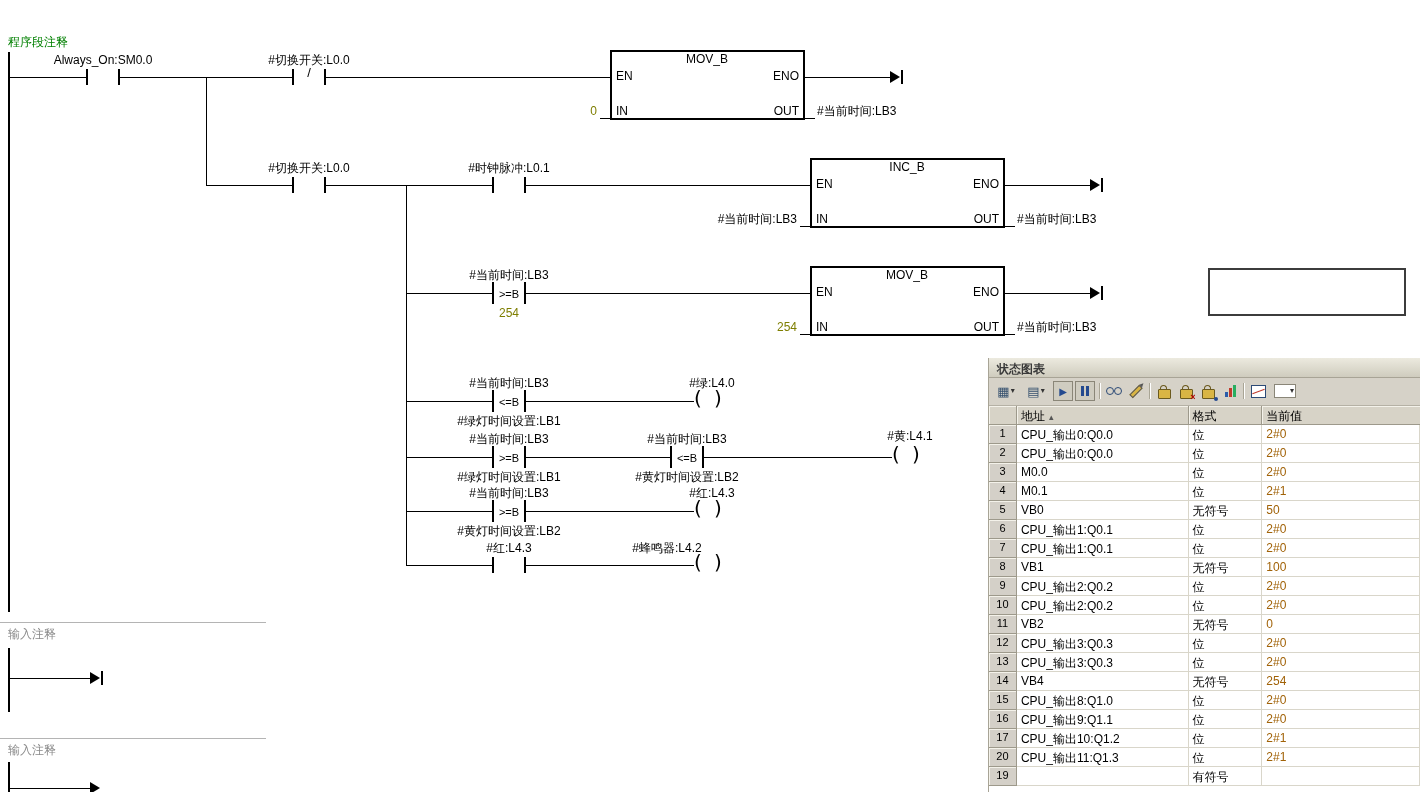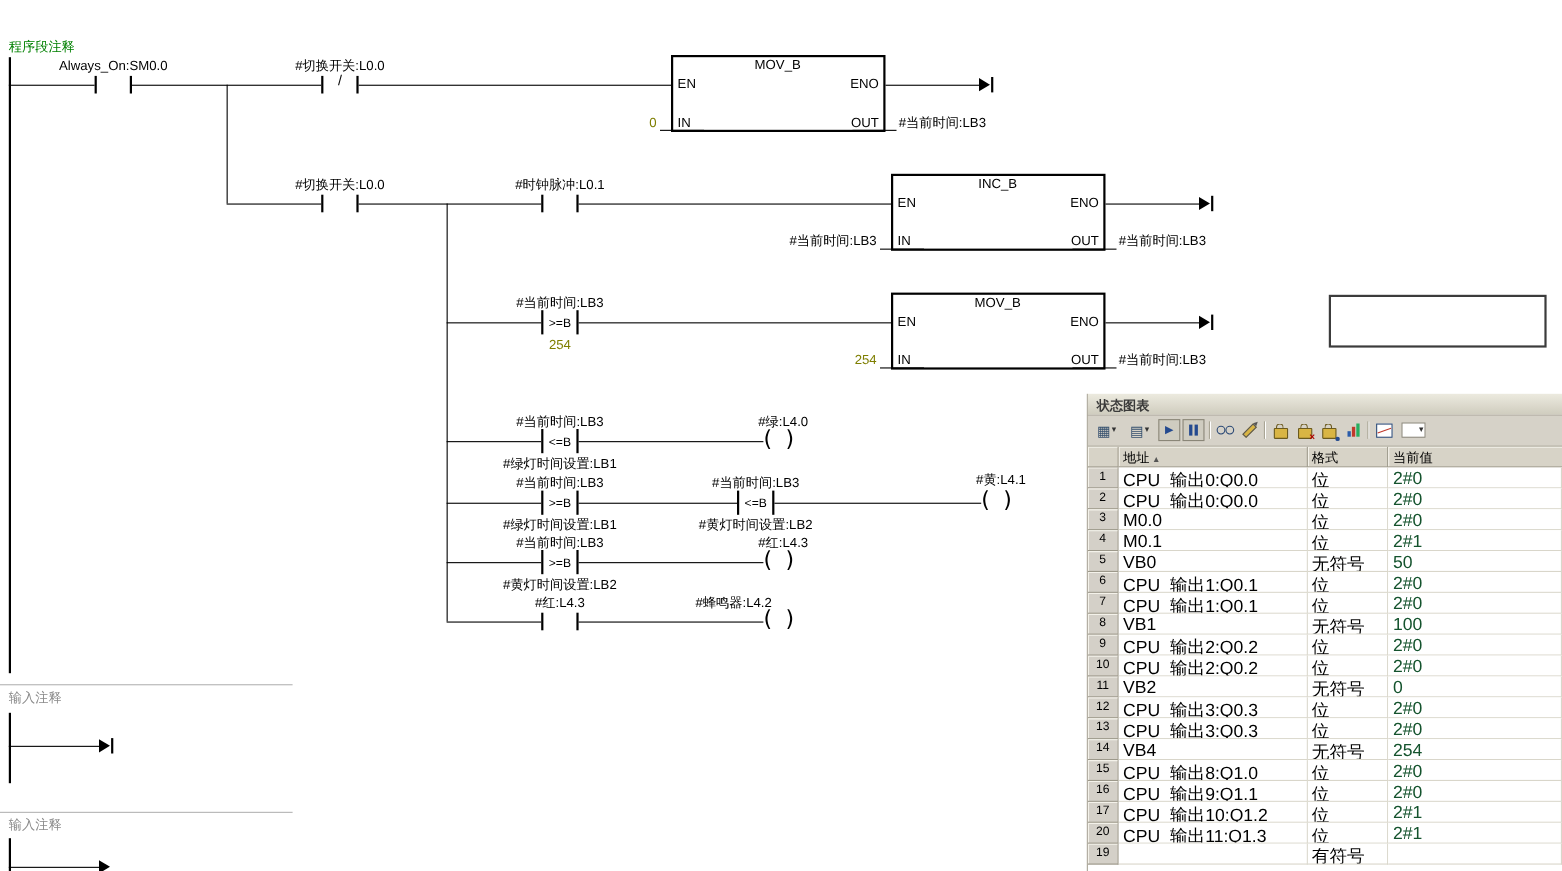--- a/index.html
+++ b/index.html
@@ -60,26 +60,26 @@
   .trendi{display:block;width:13px;height:11px;border:1px solid #2c4a76;position:relative;background:#fff}
   .trendi:before{content:"";position:absolute;left:0;top:5px;width:13px;height:1px;background:#c0392b;transform:rotate(-20deg)}
   .combo{width:22px;height:14px;border:1px solid #8a8678;background:#fff;display:flex;align-items:center;justify-content:flex-end;padding-right:1px;box-sizing:border-box}
   
   .thead,.trow{display:flex;height:19px}
   .hc{box-sizing:border-box;background:#d7d3c7;border-right:1px solid #9d998b;border-bottom:1px solid #9d998b;
       box-shadow:inset 1px 1px 0 #f4f2ea;font-size:12px;padding:2px 0 0 4px;white-space:nowrap}
   .nc{box-sizing:border-box;width:28px;background:#d4d0c8;border-right:1px solid #9d998b;border-bottom:1px solid #9d998b;
       box-shadow:inset 1px 1px 0 #f4f2ea;font-size:11px;text-align:center;padding-top:2px}
   .dc{box-sizing:border-box;background:#fff;border-right:1px solid #d9d6ca;border-bottom:1px solid #d9d6ca;
-      font-size:16px;padding:2px 0 0 4px;overflow:hidden;white-space:nowrap}
+      font-size:12px;padding:2px 0 0 4px;overflow:hidden;white-space:nowrap}
   .w-num{width:28px}
   .w-addr{width:172px}
   .w-fmt{width:74px}
   .w-val{width:158px}
-  .val{color:#14532d}
+  .val{color:#a16207}
   .sort{font-size:9px;color:#555;margin-left:4px}
 </style>
 </head>
 <body>
 
 <div id="scr">
 
 
   <div class="lb green" style="left:8px;top:36px">程序段注释</div>
 

